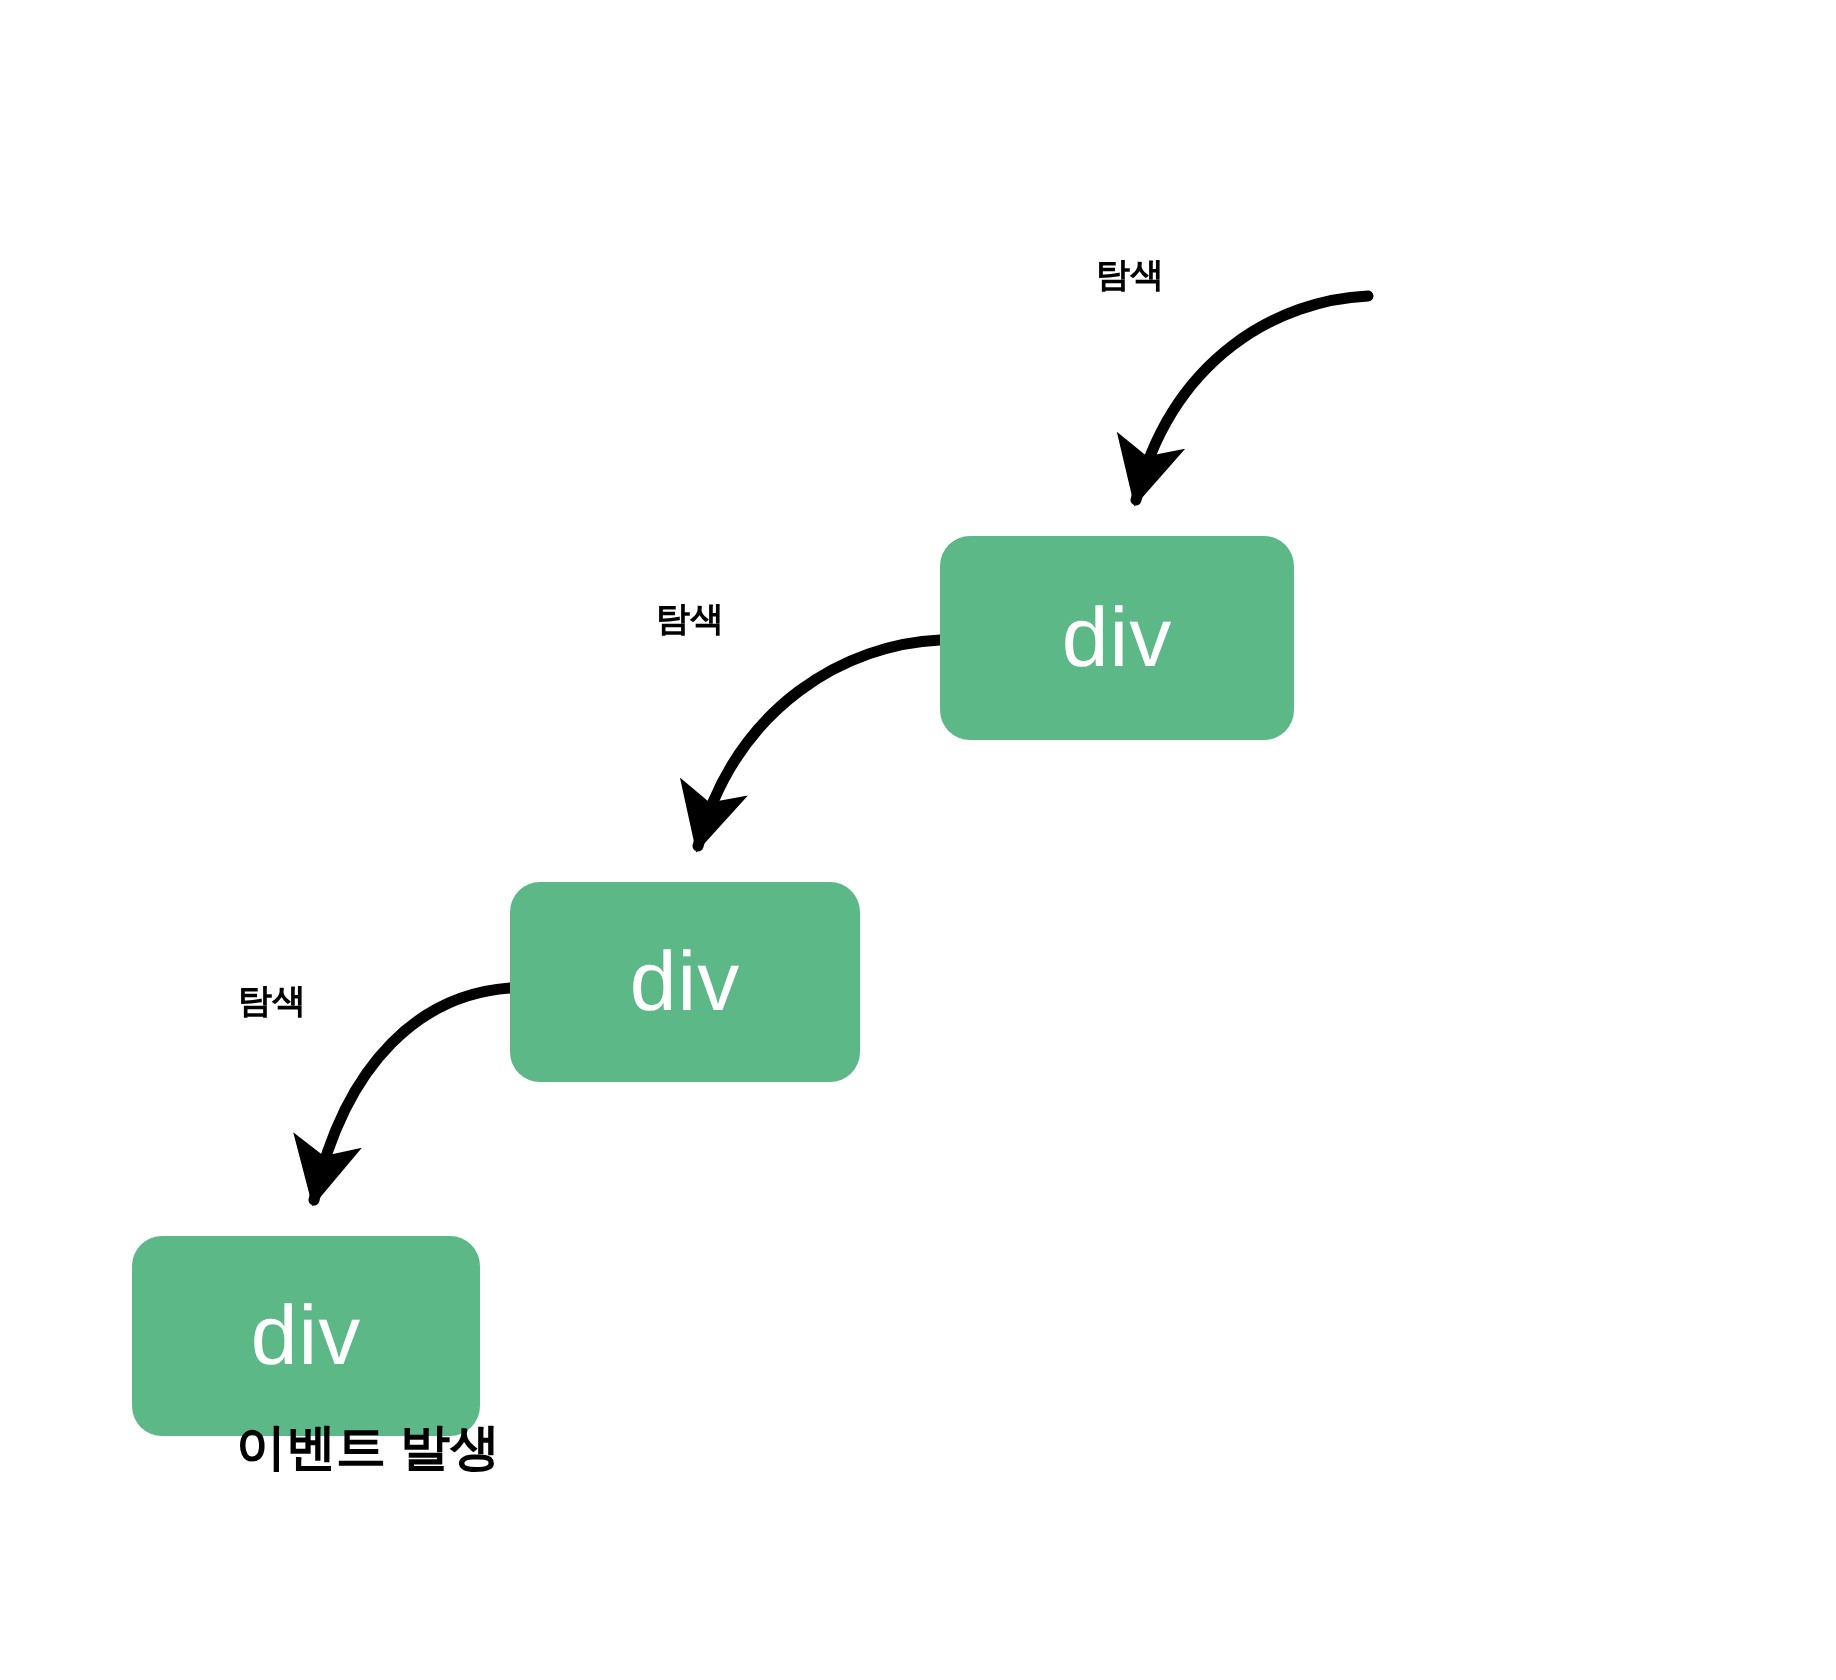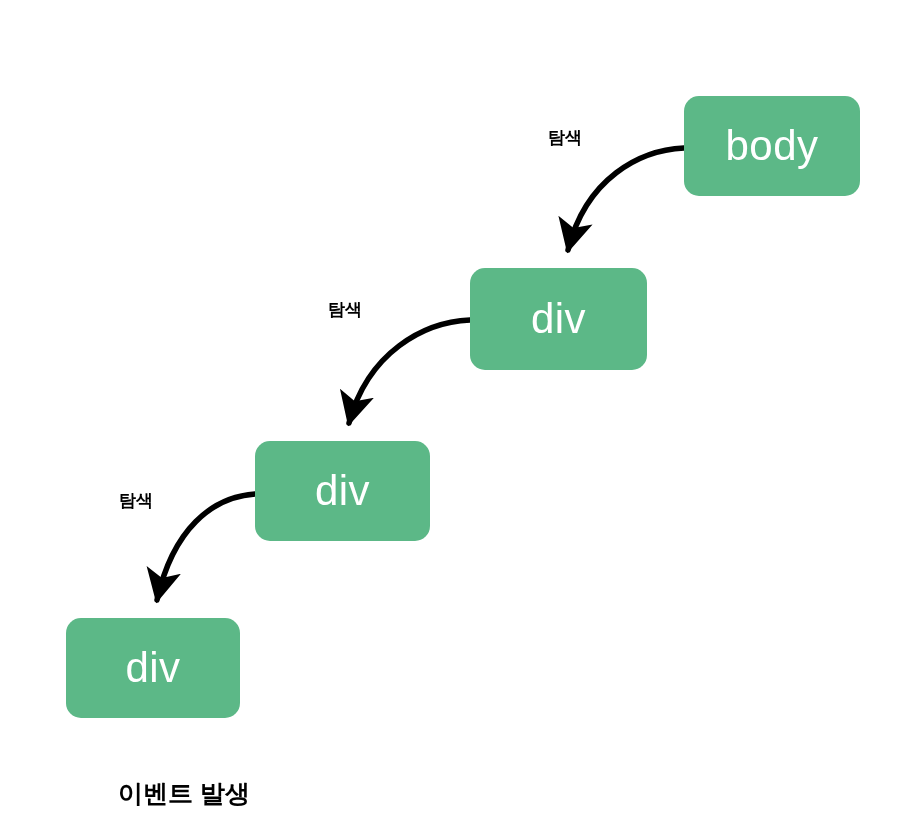--- a/index.html
+++ b/index.html
@@ -83,37 +83,34 @@
 
     <g>
       <path d="M 470 320 C 424 322 368 352 349 423" fill="none" stroke="#000000" stroke-width="5.5" stroke-linecap="round" marker-end="url(#arrowhead)"></path>
     </g>
 
     <g>
       <path d="M 255 494 C 212 497 173 529 157 600" fill="none" stroke="#000000" stroke-width="5.5" stroke-linecap="round" marker-end="url(#arrowhead)"></path>
     </g>
   </svg>
 
-  <div class="node" style="left:684px; top:96px; width:176px; height:100px;">
-    <span class="node-label">body</span>
-  </div>
 
   <div class="node" style="left:470px; top:268px; width:177px; height:102px;">
     <span class="node-label">div</span>
   </div>
 
   <div class="node" style="left:255px; top:441px; width:175px; height:100px;">
     <span class="node-label">div</span>
   </div>
 
   <div class="node" style="left:66px; top:618px; width:174px; height:100px;">
     <span class="node-label">div</span>
   </div>
 
   <div class="edge-label" style="left:548px; top:129px;">탐색</div>
 
   <div class="edge-label" style="left:328px; top:301px;">탐색</div>
 
   <div class="edge-label" style="left:119px; top:492px;">탐색</div>
 
-  <div class="caption" style="left:118px; top:781px;">이벤트 발생</div>
+  <div class="caption" style="left:118px; top:712px;">이벤트 발생</div>
 
 </div>
 
 </body></html>

